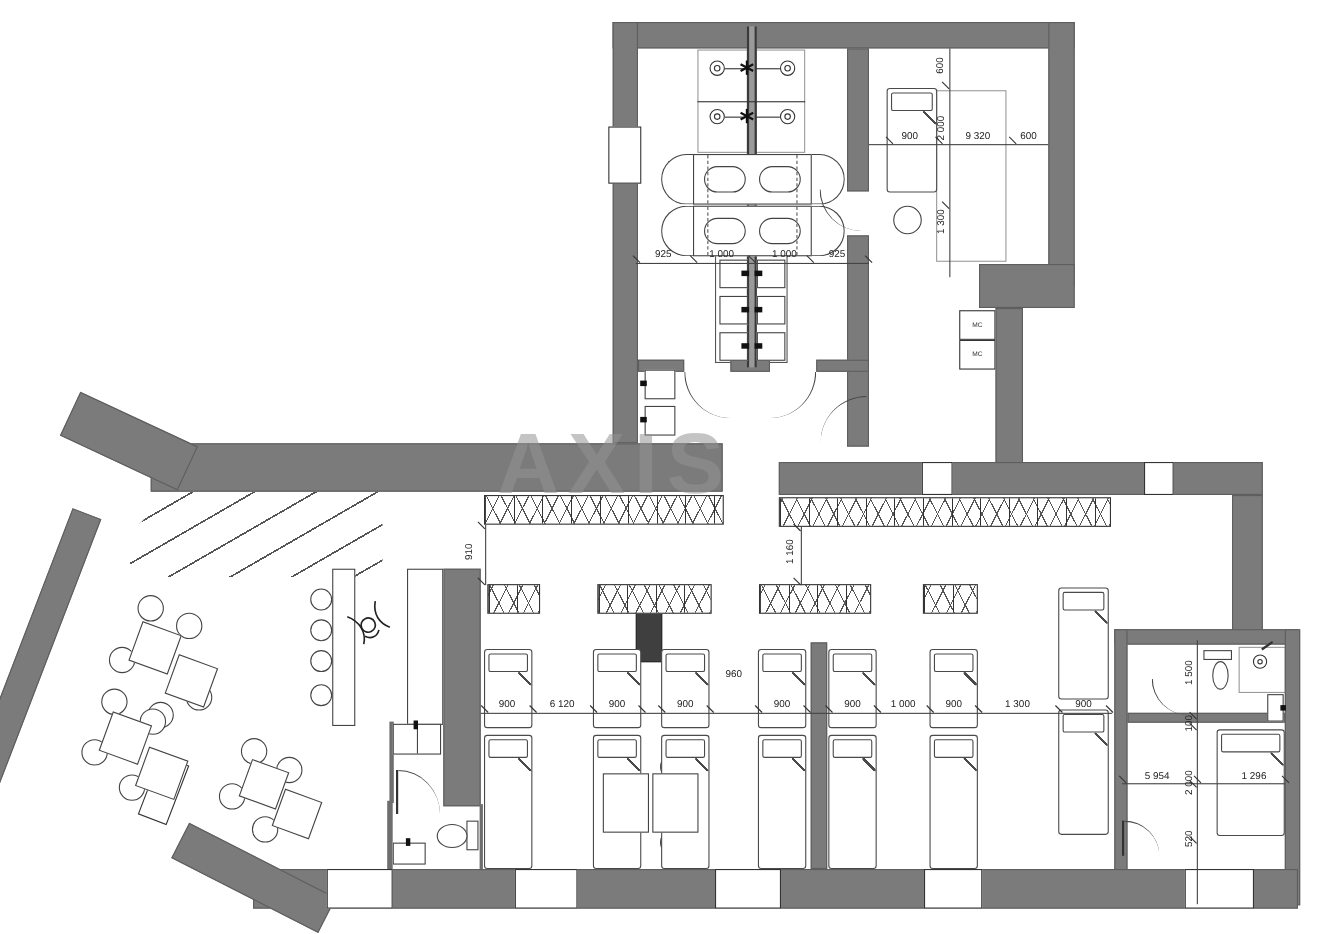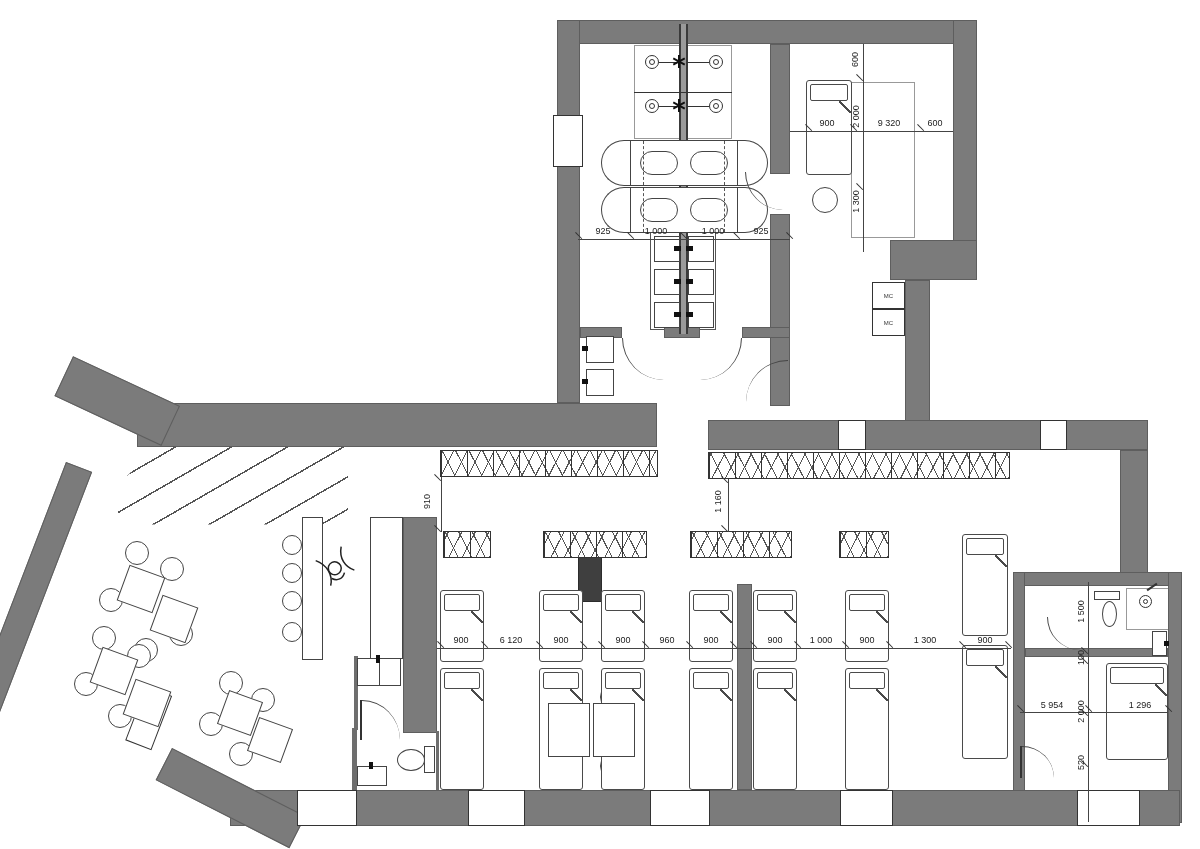--- a/index.html
+++ b/index.html
@@ -51,20 +51,21 @@
        color:rgba(180,180,180,0.5);z-index:50;}
   .mcbox{position:absolute;background:#fff;border:1px solid #333;box-sizing:border-box;z-index:13;
        display:flex;align-items:center;justify-content:center;font-size:6px;color:#333;}
   svg{overflow:visible;}
 </style>
 </head>
 <body>
 
 <div id="plan">
 
+  <div class="wm1">AXIS</div>
 
   <div class="stairs"></div>
 
   <div class="mcbox" style="left:872px;top:282px;width:33px;height:27px">
       <span>MC</span>
     </div>
   <div class="mcbox" style="left:872px;top:309px;width:33px;height:27px">
       <span>MC</span>
     </div>
 
@@ -159,21 +160,21 @@
   <span class="dim v" style="left:838px;top:112px;width:36px">2 000</span>
   <span class="dim v" style="left:838px;top:197px;width:36px">1 300</span>
 
   <span class="dim v" style="left:412px;top:497px;width:30px">910</span>
   <span class="dim v" style="left:700px;top:497px;width:36px">1 160</span>
 
   <span class="dim" style="left:443px;top:636px;width:36px">900</span>
   <span class="dim" style="left:491px;top:636px;width:40px">6 120</span>
   <span class="dim" style="left:543px;top:636px;width:36px">900</span>
   <span class="dim" style="left:605px;top:636px;width:36px">900</span>
-  <span class="dim" style="left:649px;top:636px;width:36px">960</span>
+  <span class="dim" style="left:649px;top:608px;width:36px">960</span>
   <span class="dim" style="left:693px;top:636px;width:36px">900</span>
   <span class="dim" style="left:757px;top:636px;width:36px">900</span>
   <span class="dim" style="left:803px;top:636px;width:36px">1 000</span>
   <span class="dim" style="left:849px;top:636px;width:36px">900</span>
   <span class="dim" style="left:907px;top:636px;width:36px">1 300</span>
   <span class="dim" style="left:967px;top:636px;width:36px">900</span>
 
   <span class="dim v" style="left:1063px;top:607px;width:36px">1 500</span>
   <span class="dim v" style="left:1068px;top:653px;width:26px">100</span>
   <span class="dim v" style="left:1063px;top:707px;width:36px">2 000</span>

